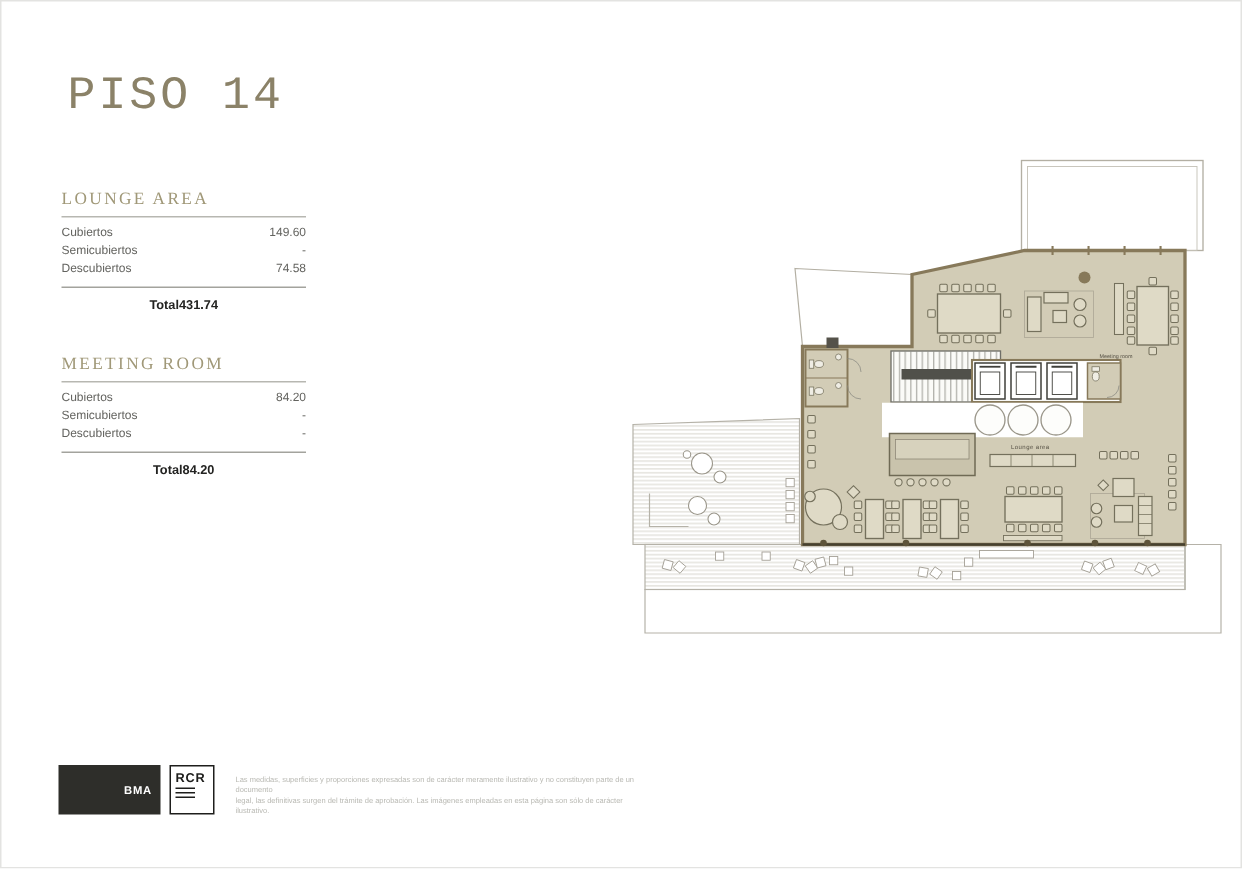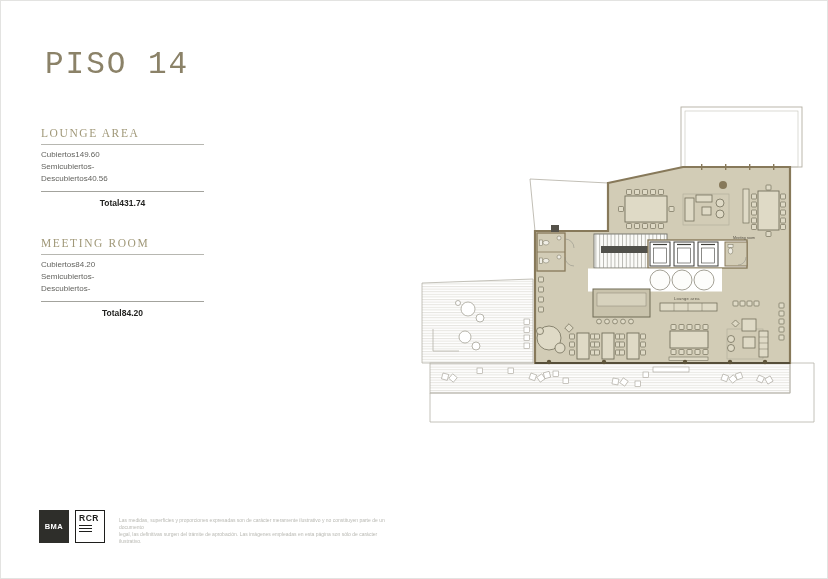--- a/index.html
+++ b/index.html
@@ -8,31 +8,31 @@
         font-family:"Liberation Sans",sans-serif;}
   
   .title{position:absolute;left:44px;top:46px;font-family:Liberation Mono, monospace;
          font-size:31px;font-weight:400;letter-spacing:2px;color:#8b8268;}
   .area-table{position:absolute;left:40px;width:163px;}
   #tbl-lounge{top:126px;}
   #tbl-meeting{top:236px;}
   .sec-title{font-family:"Liberation Serif",serif;font-size:11.5px;letter-spacing:1.6px;
              color:#a09878;padding-bottom:5px;border-bottom:1px solid #b7b7b1;}
   .rows{margin-top:4px;}
-  .trow{display:flex;justify-content:flex-start;font-size:8px;color:#63635f;
+  .trow{display:flex;justify-content:space-between;font-size:8px;color:#63635f;
         line-height:12px;}
   .trow .val{text-align:right;}
   .sep{border-top:1px solid #a3a39d;margin-top:6px;}
   .total{display:flex;justify-content:center;font-size:8.5px;font-weight:bold;
          color:#232321;margin-top:6px;}
   
   .footer{position:absolute;left:38px;top:509px;display:flex;align-items:flex-start;}
   .logo-bma{width:30px;height:33px;background:#2e2e2a;color:#fff;font-size:7.5px;
             font-weight:bold;letter-spacing:.5px;display:flex;align-items:center;
-            justify-content:center;}
+            justify-content:center;padding-left:38px;}
   .logo-rcr{width:30px;height:33px;border:1.6px solid #1e1e1c;box-sizing:border-box;
             margin-left:6px;padding:2px 0 0 3px;color:#1e1e1c;font-size:8.5px;
             font-weight:bold;letter-spacing:.5px;}
   .rcr-lines{margin-top:2px;}
   .rcr-lines div{width:13px;height:1.4px;background:#1e1e1c;margin-bottom:1.4px;}
   .disclaimer{margin-left:14px;margin-top:7px;width:275px;font-size:5px;
               line-height:7px;color:#b9b9b3;}
   
   #plan{position:absolute;left:412px;top:90px;}
   text{font-family:"Liberation Sans",sans-serif;}
@@ -50,21 +50,21 @@
       <div class="trow">
         <span>Cubiertos</span>
         <span class="val">149.60</span>
       </div>
       <div class="trow">
         <span>Semicubiertos</span>
         <span class="val">-</span>
       </div>
       <div class="trow">
         <span>Descubiertos</span>
-        <span class="val">40.56</span>
+        <span class="val">74.58</span>
       </div>
     </div>
     <div class="sep"></div>
     <div class="total">
       <span>Total</span>
       <span>431.74</span>
     </div>
   </div>
 
   <div class="area-table" id="tbl-meeting">

